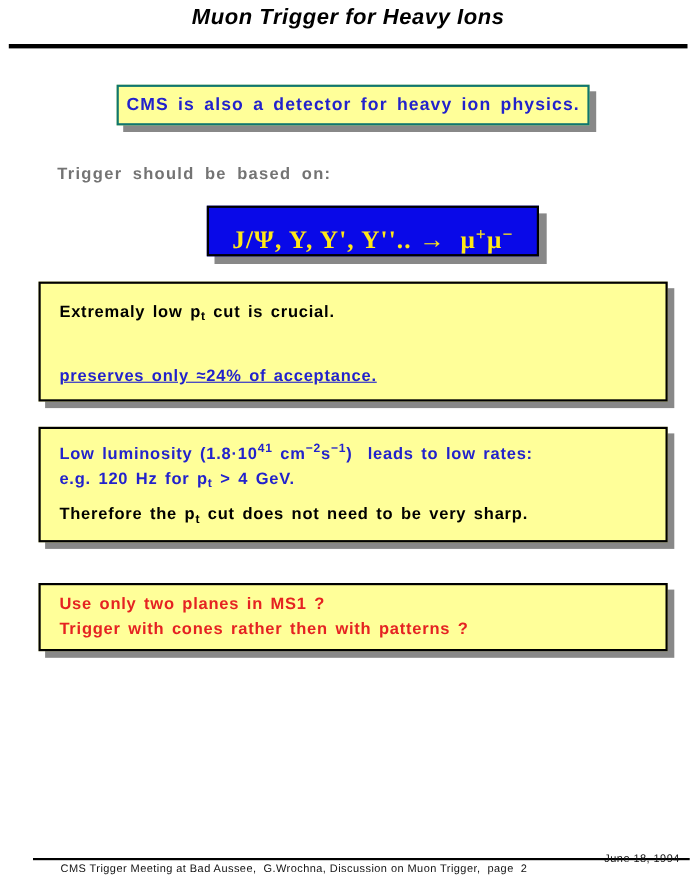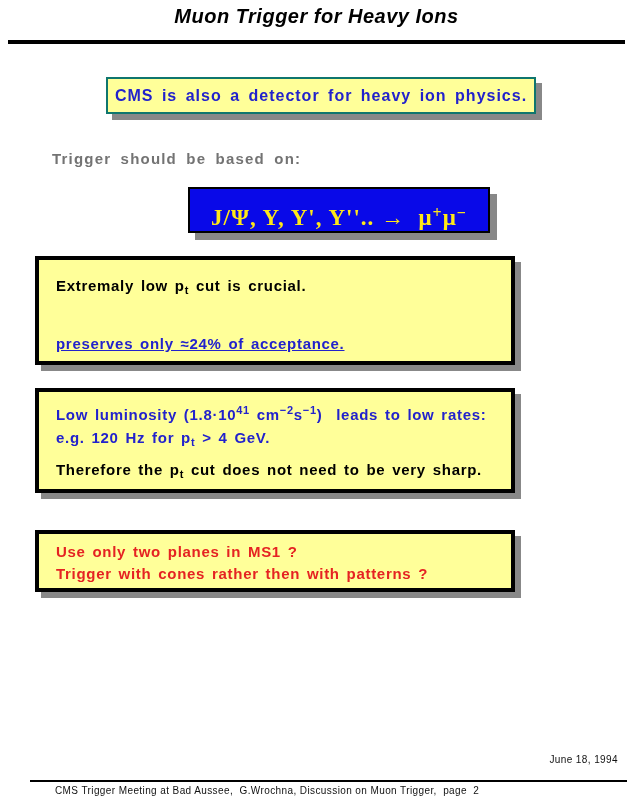--- a/index.html
+++ b/index.html
@@ -51,23 +51,23 @@
   .formula-text {
     font-family: "Liberation Serif", serif;
     color: #FFE818; font-weight: bold; font-size: 23px;
     letter-spacing: 1px; white-space: pre;
   }
   .formula-text sup {
     font-size: 16px; vertical-align: 7px; line-height: 0;
   }
 
   .note-box {
-    position: absolute; left: 35px; width: 480px;
+    position: absolute; left: 35px; width: 572px;
     box-sizing: border-box;
-    background: #FFFF99; border: 4px solid #000000;
+    background: #FFFF99; border: 2px solid #000000;
     box-shadow: 6px 6px 0 #888888;
   }
   .note-box .line {
     position: absolute; left: 17px; right: 10px;
     font-size: 15px; font-weight: bold;
     letter-spacing: 0.7px; word-spacing: 2px;
     white-space: pre-wrap;
   }
   .black-text { color: #000000; }
   .blue-text  { color: #2222CC; }
@@ -92,21 +92,21 @@
 
   .footer-rule {
     position: absolute; top: 780px; left: 30px; width: 597px; height: 2px;
     background: #000;
   }
   .footer-left {
     position: absolute; top: 785px; left: 55px;
     font-size: 10px; color: #111; letter-spacing: 0.4px; white-space: pre; text-align: center;
   }
   .footer-right {
-    position: absolute; top: 754px; right: 15px;
+    position: absolute; top: 776px; right: 15px;
     font-size: 10px; color: #111; letter-spacing: 0.4px; white-space: pre; margin-left: 28px;
   }
 </style>
 </head>
 <body>
 
 <div class="slide">
 
   <h1 class="title">Muon Trigger for Heavy Ions</h1>
   <div class="title-rule"></div>

